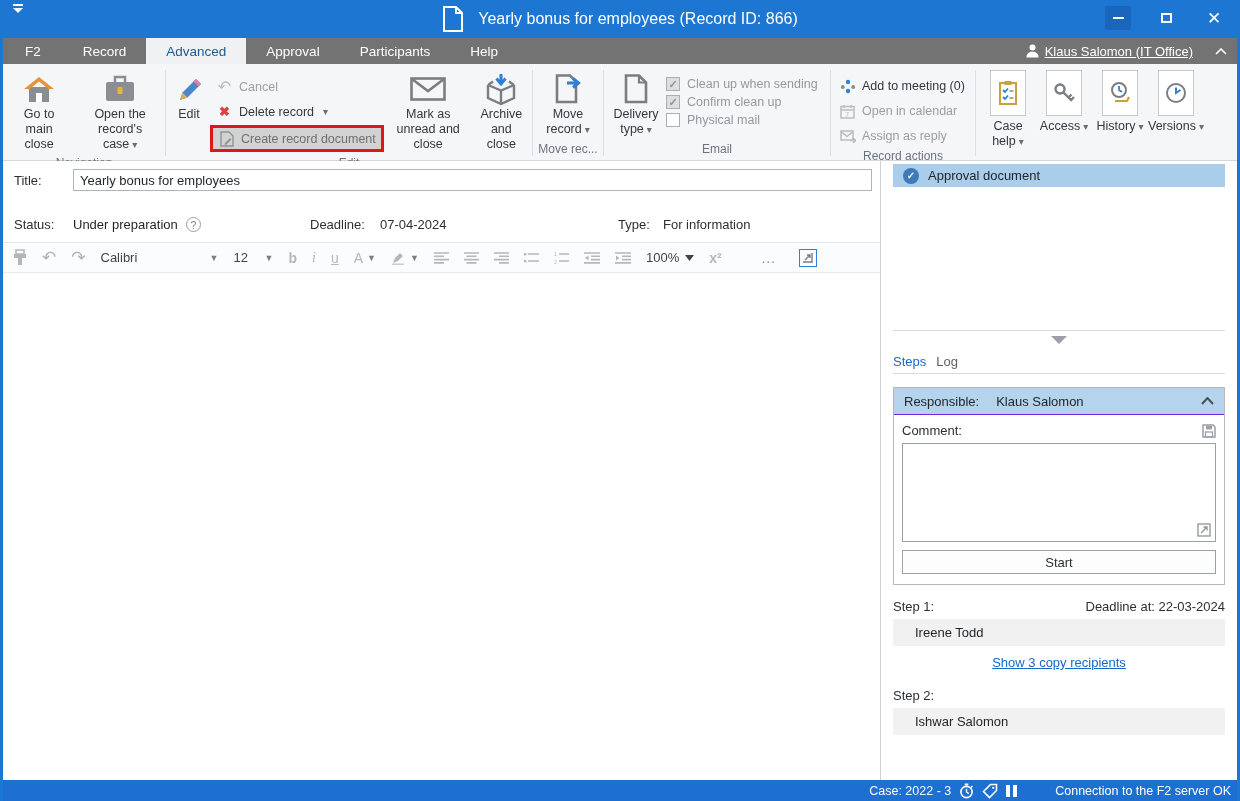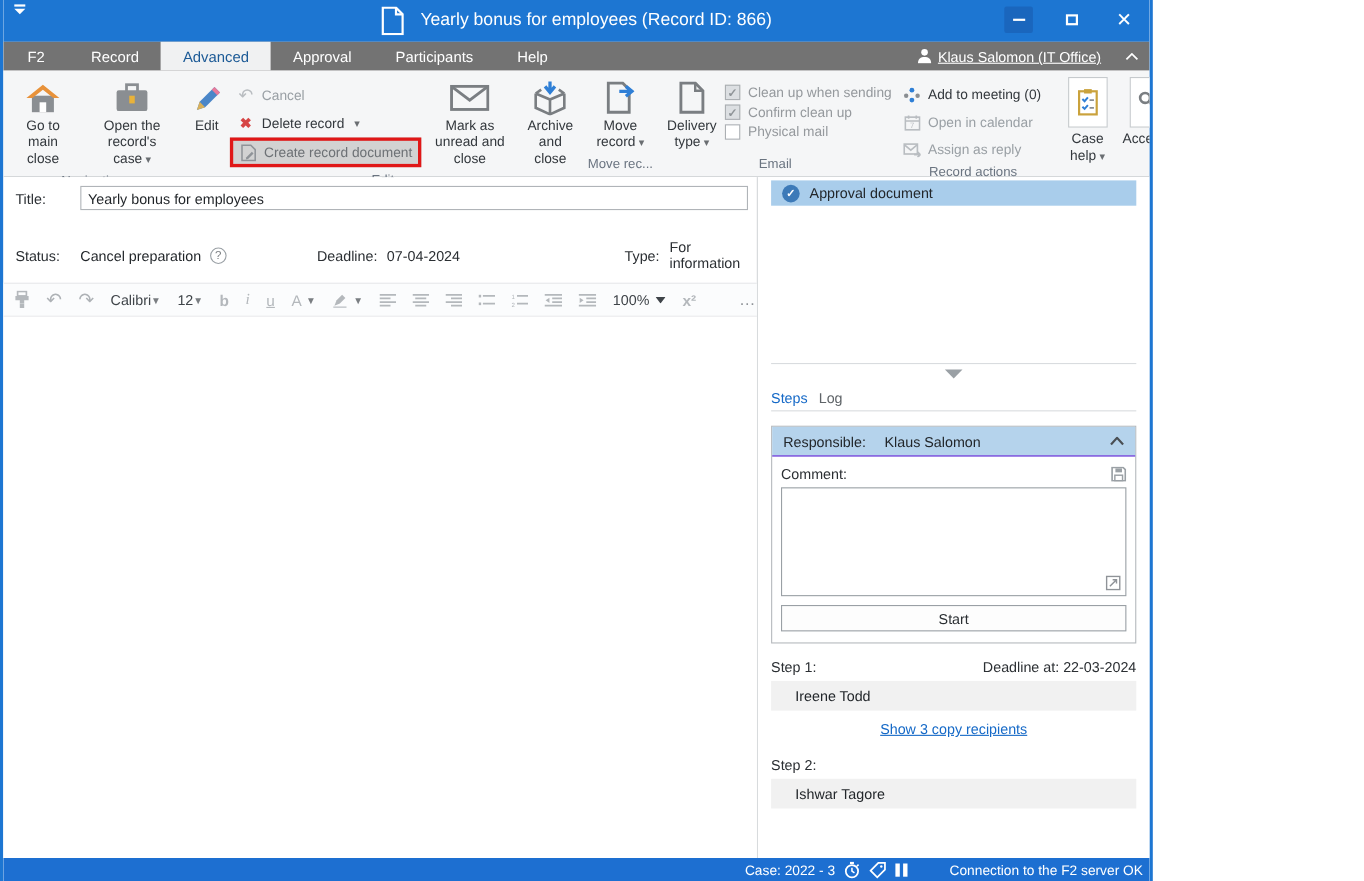--- a/index.html
+++ b/index.html
@@ -1,18 +1,18 @@
 <!DOCTYPE html>
 <html><head>
 <meta charset="utf-8">
 <style>
   * { box-sizing: border-box; margin: 0; padding: 0; }
   html,body { width:1240px; height:801px; }
   body { font-family: "Liberation Sans", sans-serif; font-size:13px; color:#2b2f33; background:#fff; }
-  .window { width:1048px; height:801px; display:flex; flex-direction:column; border-left:3px solid #1d76d2; border-right:3px solid #1d76d2; overflow:hidden; background:#fff; }
+  .window { width:1240px; height:801px; display:flex; flex-direction:column; border-left:3px solid #1d76d2; border-right:3px solid #1d76d2; overflow:hidden; background:#fff; }
 
   
   .titlebar { height:38px; background:#1d76d2; display:flex; align-items:center; position:relative; flex:none; }
   .quick-icon { position:absolute; left:8px; top:4px; width:14px; height:12px; }
   .quick-icon .b1 { width:10px; height:2px; background:#fff; margin:0 auto; }
   .quick-icon .b2 { width:0; height:0; border-left:5px solid transparent; border-right:5px solid transparent; border-top:5px solid #fff; margin:2px auto 0; }
   .title-center { margin:0 auto; display:flex; align-items:center; gap:14px; color:#fff; font-size:16px; }
   .win-controls { position:absolute; right:10px; top:6px; display:flex; align-items:center; gap:22px; }
   .wc { width:26px; height:24px; display:flex; align-items:center; justify-content:center; color:#fff; cursor:default; }
   .wc.min { background:#1a66bd; border-radius:2px; }
@@ -389,21 +389,21 @@
   <div class="content">
 
     <div class="left-pane">
       <div class="frow frow1">
         <span class="flabel">Title:</span>
         <input class="title-input" value="Yearly bonus for employees" style="">
       </div>
       <div class="frow frow2">
         <span class="flabel">Status:</span>
         <span class="sval w-status">
-          <span>Cancel preparation</span>
+          <span>Under preparation</span>
           <span class="qmark">?</span>
         </span>
         <span class="w-dllabel">Deadline:</span>
         <span class="w-dlval">07-04-2024</span>
         <span class="w-typelabel">Type:</span>
         <span>For information</span>
       </div>
 
       <div class="edit-toolbar">
         <span class="tbtn">
@@ -560,21 +560,21 @@
 
       <div class="step-head">
         <span>Step 1:</span>
         <span>Deadline at: 22-03-2024</span>
       </div>
       <div class="person-row">Ireene Todd</div>
       <div class="copy-link-row">
         <span class="copy-link">Show 3 copy recipients</span>
       </div>
       <div class="step2-head">Step 2:</div>
-      <div class="person-row">Ishwar Tagore</div>
+      <div class="person-row">Ishwar Salomon</div>
     </div>
   </div>
 
   <div class="statusbar">
     <span>Case: 2022 - 3</span>
     <span>
       <svg width="15" height="16" viewBox="0 0 15 16">
           <circle cx="7.5" cy="9" r="5.6" fill="none" stroke="#fff" stroke-width="1.6"></circle>
           <path d="M7.5 5.8 V9 L9.8 10.6" fill="none" stroke="#fff" stroke-width="1.4"></path>
           <rect x="5.7" y="0.5" width="3.6" height="2" fill="#fff"></rect>

